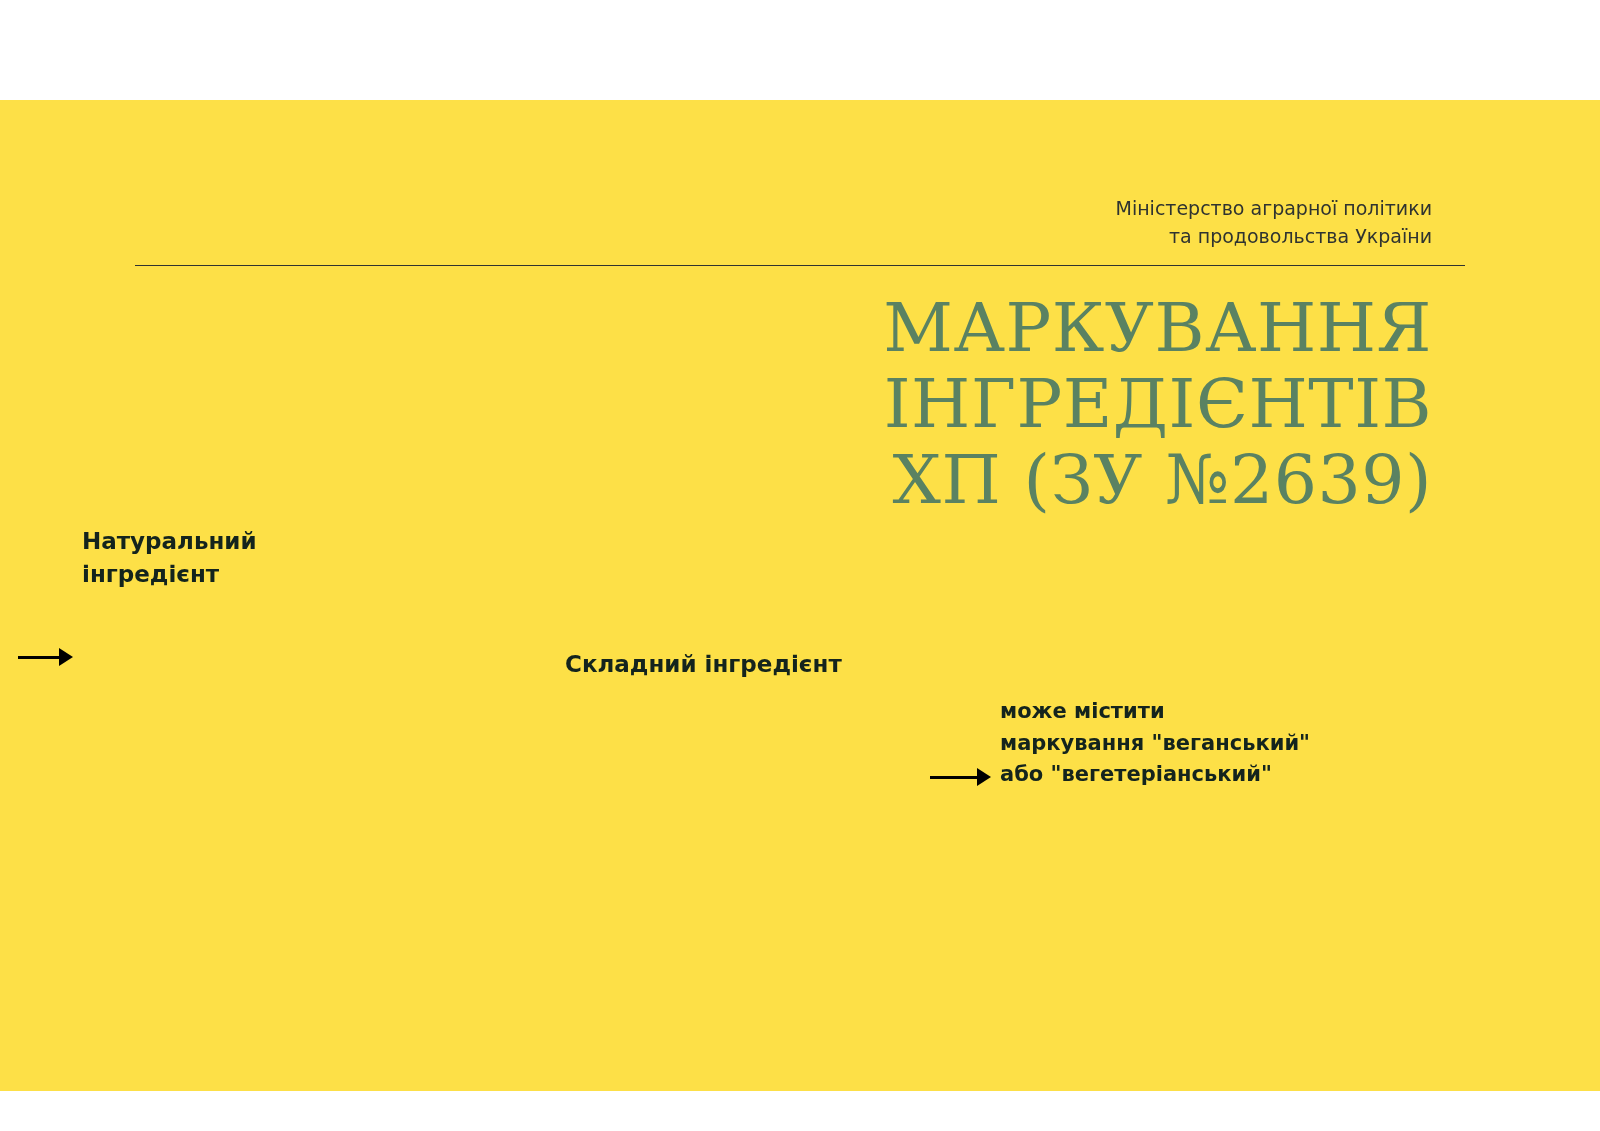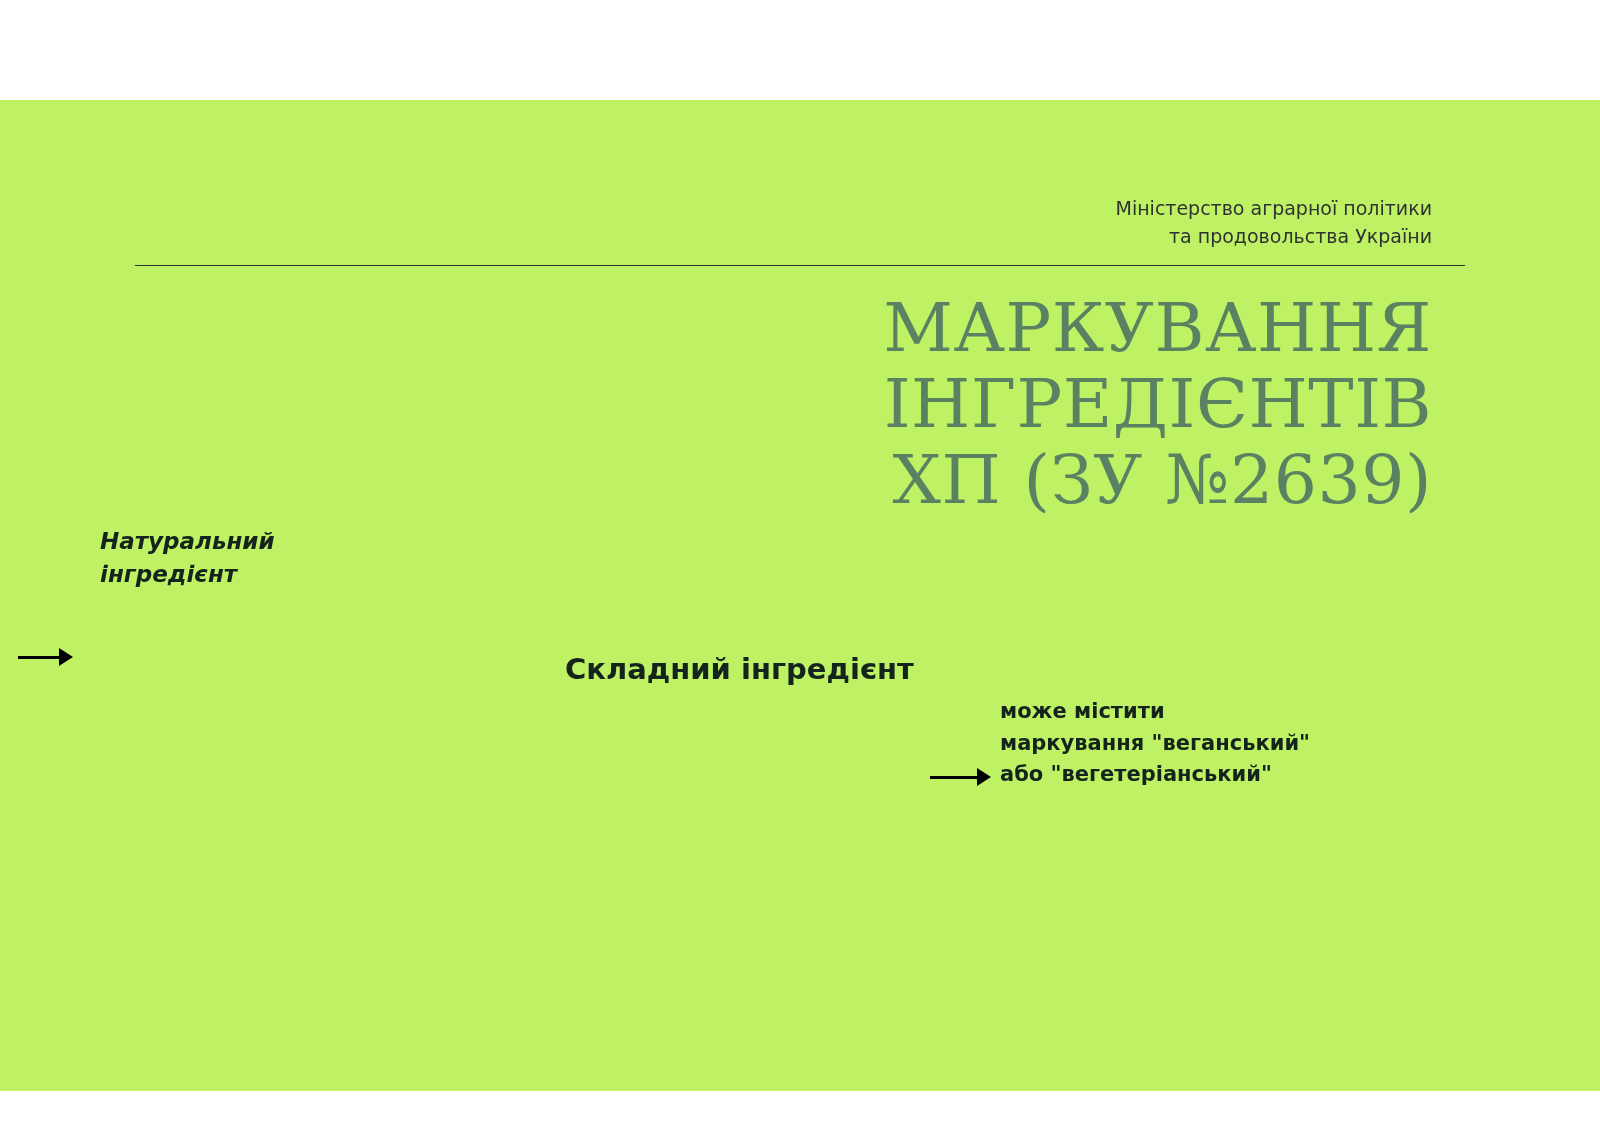--- a/index.html
+++ b/index.html
@@ -12,21 +12,21 @@
     height: 1131px;
     font-family: "DejaVu Sans", "Liberation Sans", sans-serif;
     overflow: hidden;
   }
   .slide {
     position: absolute;
     left: 0;
     top: 100px;
     width: 1600px;
     height: 991px;
-    background: #bef264;
+    background: #fde047;
   }
 
   
   .org-block {
     position: absolute;
     right: 168px;
     top: 95px;
     text-align: right;
     color: #2f3330;
     font-size: 19px;
@@ -56,24 +56,23 @@
     font-weight: normal;
     font-size: 68px;
     line-height: 1.12;
     letter-spacing: 0.5px;
   }
   .title-line { display: block; white-space: nowrap; }
 
   
   .natural-block {
     position: absolute;
-    left: 100px;
+    left: 82px;
     top: 425px;
     width: 355px;
-    font-style: italic;
   }
   .block-heading {
     color: #14241d;
     font-weight: bold;
     font-size: 23px;
     line-height: 1.45;
     margin-bottom: 12px;
   }
   .block-body {
     color: #1d2a24;
@@ -102,21 +101,21 @@
   #arrow-natural { left: 18px; top: 548px; }
   #arrow-natural .shaft { width: 42px; }
 
   
   .complex-block {
     position: absolute;
     left: 565px;
     top: 548px;
     width: 365px;
   }
-  .complex-block .block-heading { font-size: 29px; margin-bottom: 16px; }
+  .complex-block .block-heading { font-size: 23px; margin-bottom: 16px; }
   .complex-block .list-item {
     color: #1d2a24;
     font-size: 19.5px;
     line-height: 1.62;
   }
 
   
   #arrow-vegan { left: 930px; top: 668px; }
   #arrow-vegan .shaft { width: 48px; }
 

